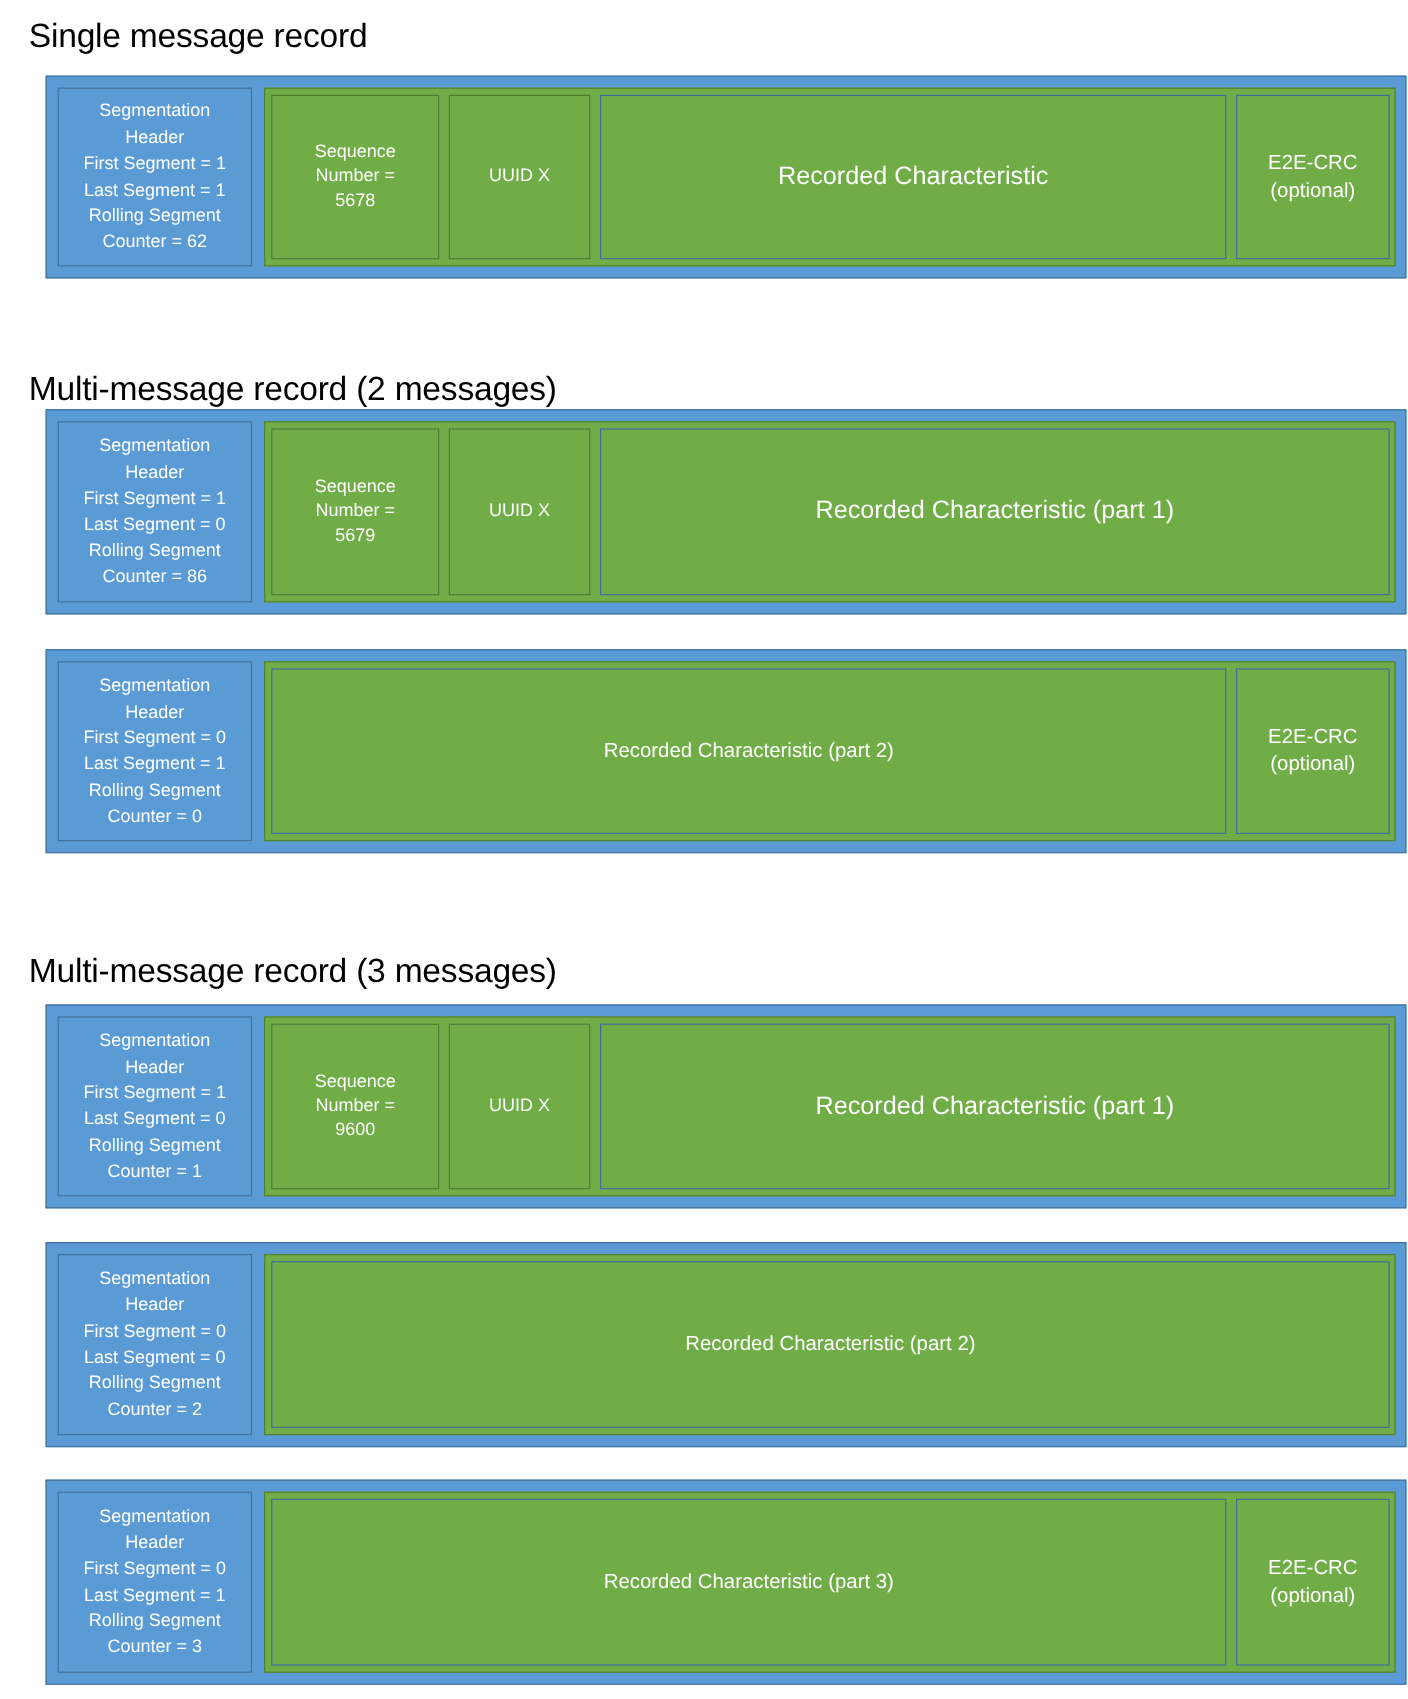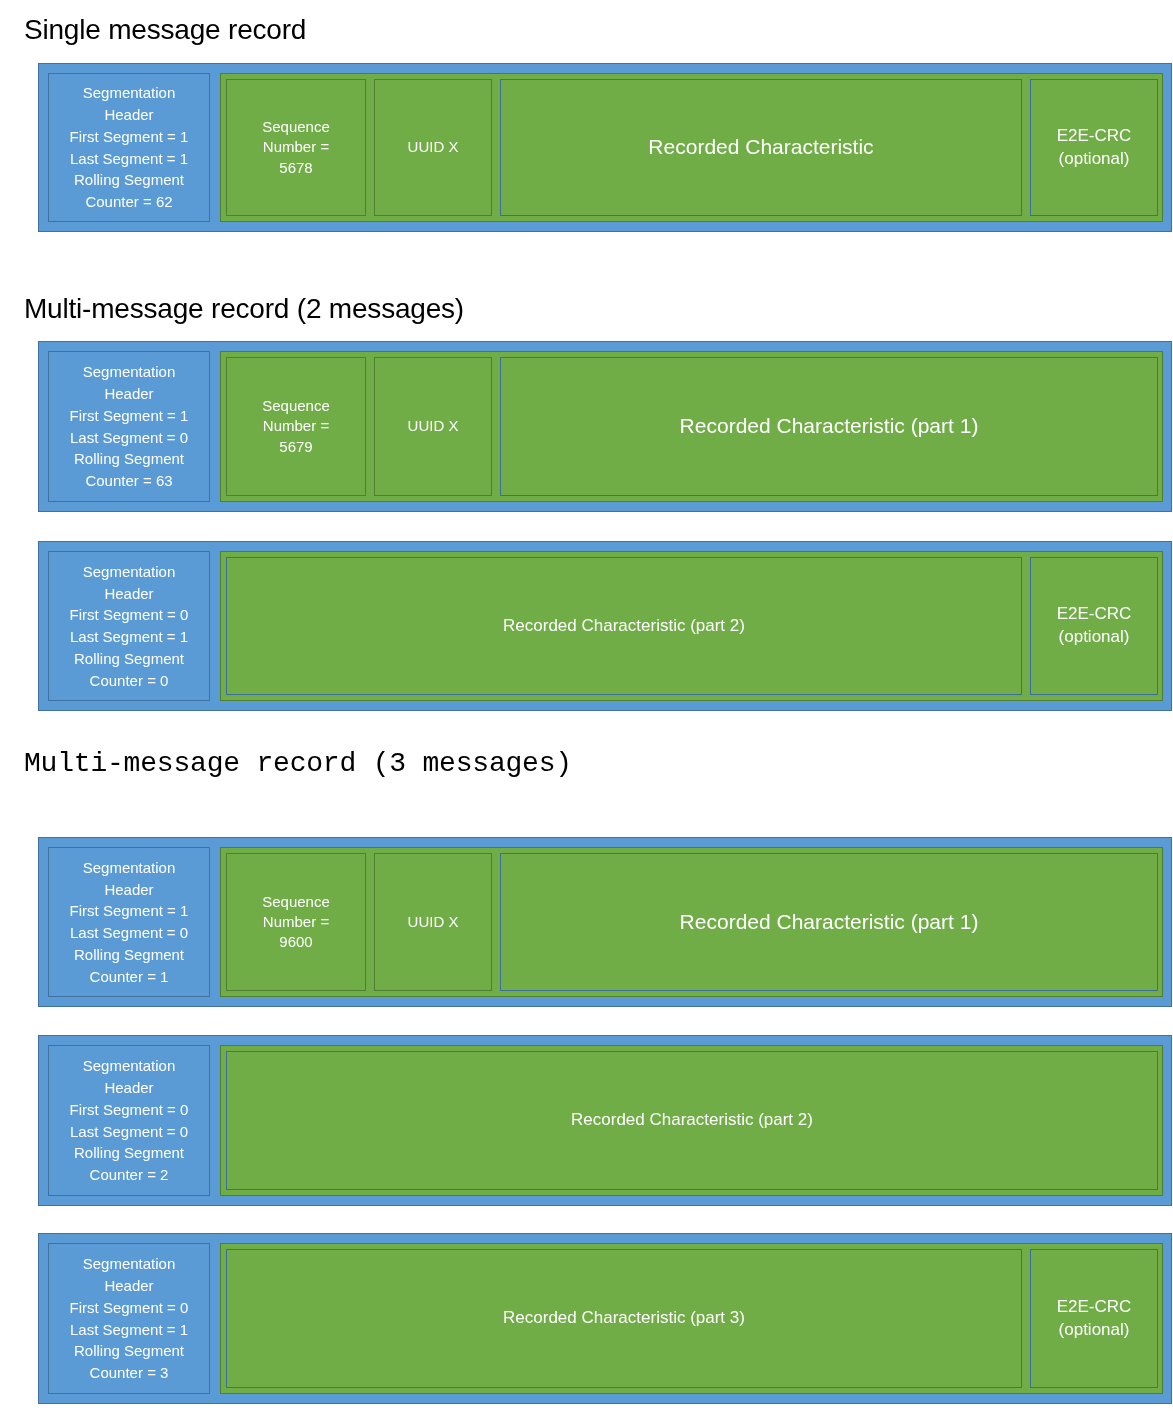--- a/index.html
+++ b/index.html
@@ -124,30 +124,30 @@
     </div>
     <div class="field f-crc blueborder">
       <div>
         <div class="t-line">E2E-CRC</div>
         <div class="t-line">(optional)</div>
       </div>
     </div>
   </div>
 </div>
 
-<div class="section-title" style="top:293px;text-align:center;">Multi-message record (2 messages)</div>
+<div class="section-title" style="top:308px;text-align:center;">Multi-message record (2 messages)</div>
 
 <div class="msg-bar" style="top:341px; height:171px;">
   <div class="seg-header">
     <div class="sh-line">Segmentation</div>
     <div class="sh-line">Header</div>
     <div class="sh-line">First Segment = 1</div>
     <div class="sh-line">Last Segment = 0</div>
     <div class="sh-line">Rolling Segment</div>
-    <div class="sh-line">Counter = 63</div>
+    <div class="sh-line">Counter = 86</div>
   </div>
   <div class="payload">
     <div class="field f-seq">
       <div>
         <div class="t-line">Sequence</div>
         <div class="t-line">Number =</div>
         <div class="t-line">5679</div>
       </div>
     </div>
     <div class="field f-uuid">
@@ -174,21 +174,21 @@
     </div>
     <div class="field f-crc blueborder">
       <div>
         <div class="t-line">E2E-CRC</div>
         <div class="t-line">(optional)</div>
       </div>
     </div>
   </div>
 </div>
 
-<div class="section-title" style="top:748px;font-family:Liberation Mono, monospace;">Multi-message record (3 messages)</div>
+<div class="section-title" style="top:793px;">Multi-message record (3 messages)</div>
 
 <div class="msg-bar" style="top:837px; height:170px;">
   <div class="seg-header">
     <div class="sh-line">Segmentation</div>
     <div class="sh-line">Header</div>
     <div class="sh-line">First Segment = 1</div>
     <div class="sh-line">Last Segment = 0</div>
     <div class="sh-line">Rolling Segment</div>
     <div class="sh-line">Counter = 1</div>
   </div>

